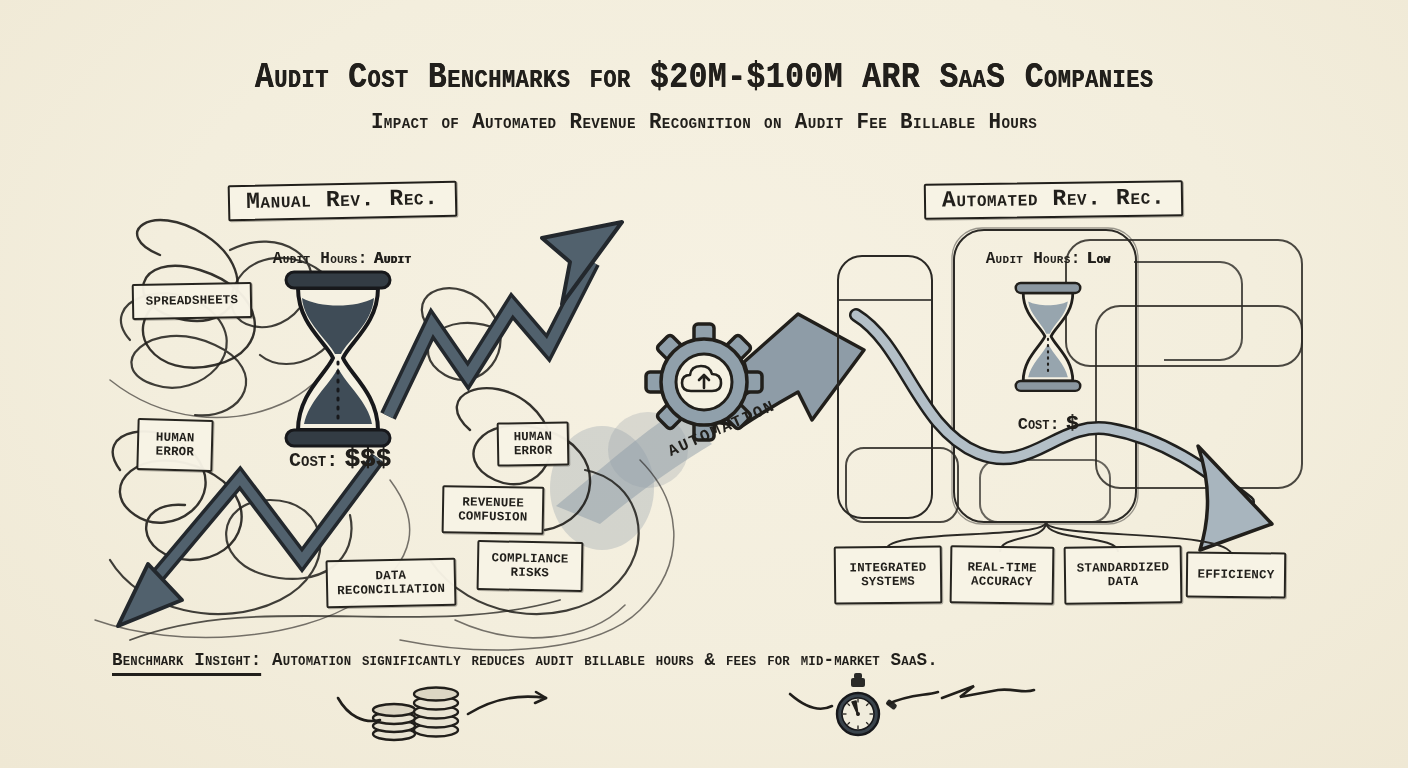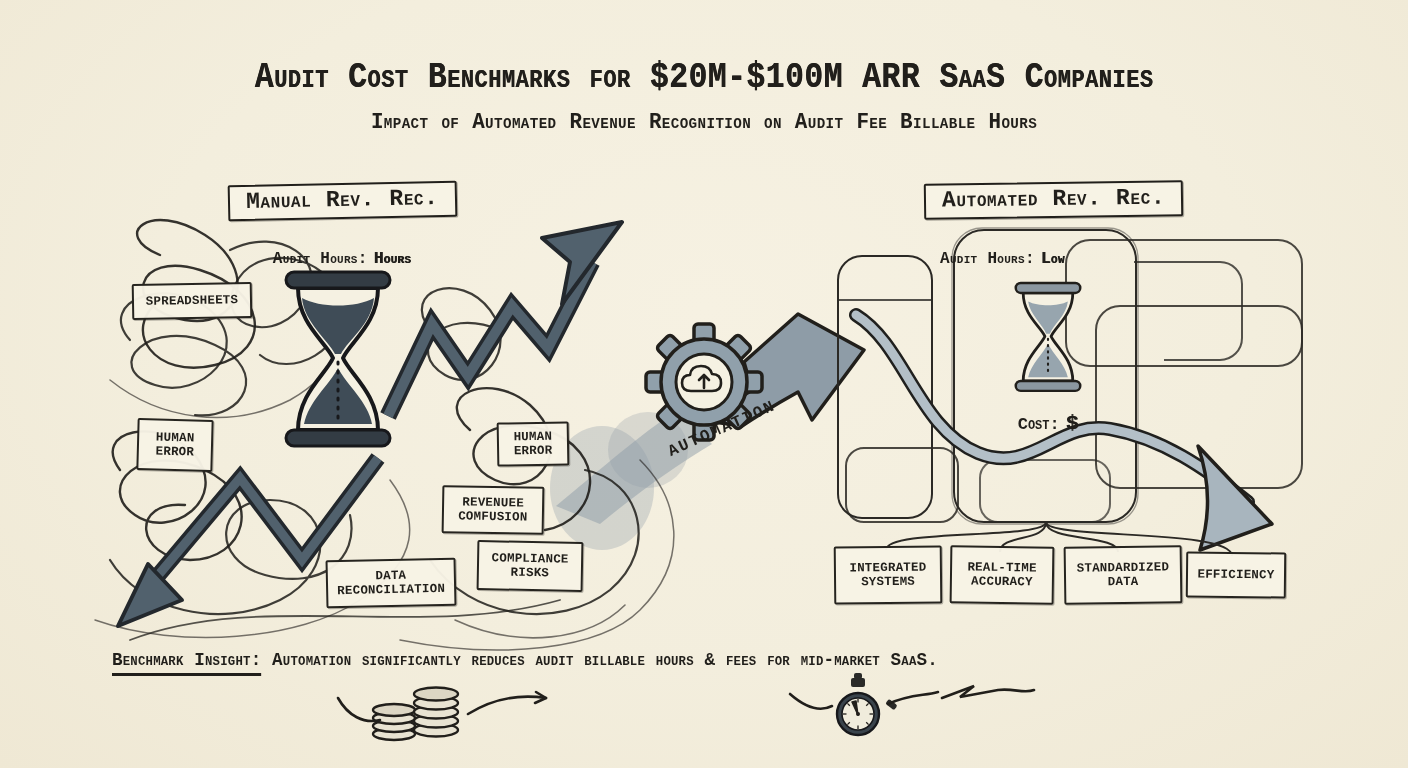--- a/index.html
+++ b/index.html
@@ -194,36 +194,39 @@
       </g>
     </g>
   </svg>
 
   <div class="txt title sc">Audit Cost Benchmarks for $20M-$100M ARR SaaS Companies</div>
   <div class="txt subtitle sc">Impact of Automated Revenue Recognition on Audit Fee Billable Hours</div>
 
   <div class="txt hdrbox sc" style="left:228px;top:183px;transform:rotate(-1.2deg);">Manual Rev. Rec.</div>
 
   <div class="txt kv sc" style="left:234px;top:250px;width:216px;text-align:center;">
-    <span>Audit Hours:</span><span class="val">Hours</span>
-  </div>
-
+    <span>Audit Hours:</span><span class="val">Audit</span>
+  </div>
+
+  <div class="txt cost sc" style="left:250px;top:444px;width:180px;text-align:center;">
+    <span>Cost:</span><span class="val">$$$</span>
+  </div>
 
   <div class="txt tag" style="left:132px;top:283px;width:116px;height:32px;transform:rotate(-1deg);">SPREADSHEETS</div>
   <div class="txt tag" style="left:137px;top:419px;width:72px;height:48px;transform:rotate(1.5deg);">HUMAN ERROR</div>
   <div class="txt tag" style="left:497px;top:422px;width:68px;height:40px;transform:rotate(-1deg);">HUMAN ERROR</div>
   <div class="txt tag" style="left:442px;top:486px;width:98px;height:44px;transform:rotate(1deg);">REVENUEE COMFUSION</div>
   <div class="txt tag" style="left:326px;top:559px;width:126px;height:44px;transform:rotate(-1.2deg);">DATA RECONCILIATION</div>
   <div class="txt tag" style="left:477px;top:541px;width:102px;height:46px;transform:rotate(1deg);">COMPLIANCE RISKS</div>
 
   <div class="txt automation-label" style="left:664px;top:420px;">AUTOMATION</div>
 
   <div class="txt hdrbox sc" style="left:924px;top:182px;transform:rotate(-0.8deg);">Automated Rev. Rec.</div>
 
-  <div class="txt kv sc" style="left:940px;top:250px;width:216px;text-align:left;">
+  <div class="txt kv sc" style="left:940px;top:250px;width:216px;text-align:center;">
     <span>Audit Hours:</span><span class="val">Low</span>
   </div>
 
   <div class="txt cost sc" style="left:958px;top:412px;width:180px;text-align:center;font-size:17px;">
     <span>Cost:</span><span class="val" style="font-size:21px;">$</span>
   </div>
 
   <div class="txt benefit" style="left:834px;top:546px;width:104px;height:54px;transform:rotate(-0.6deg);">INTEGRATED SYSTEMS</div>
   <div class="txt benefit" style="left:950px;top:546px;width:100px;height:54px;transform:rotate(0.8deg);">REAL-TIME ACCURACY</div>
   <div class="txt benefit" style="left:1064px;top:546px;width:114px;height:54px;transform:rotate(-0.8deg);">STANDARDIZED DATA</div>

